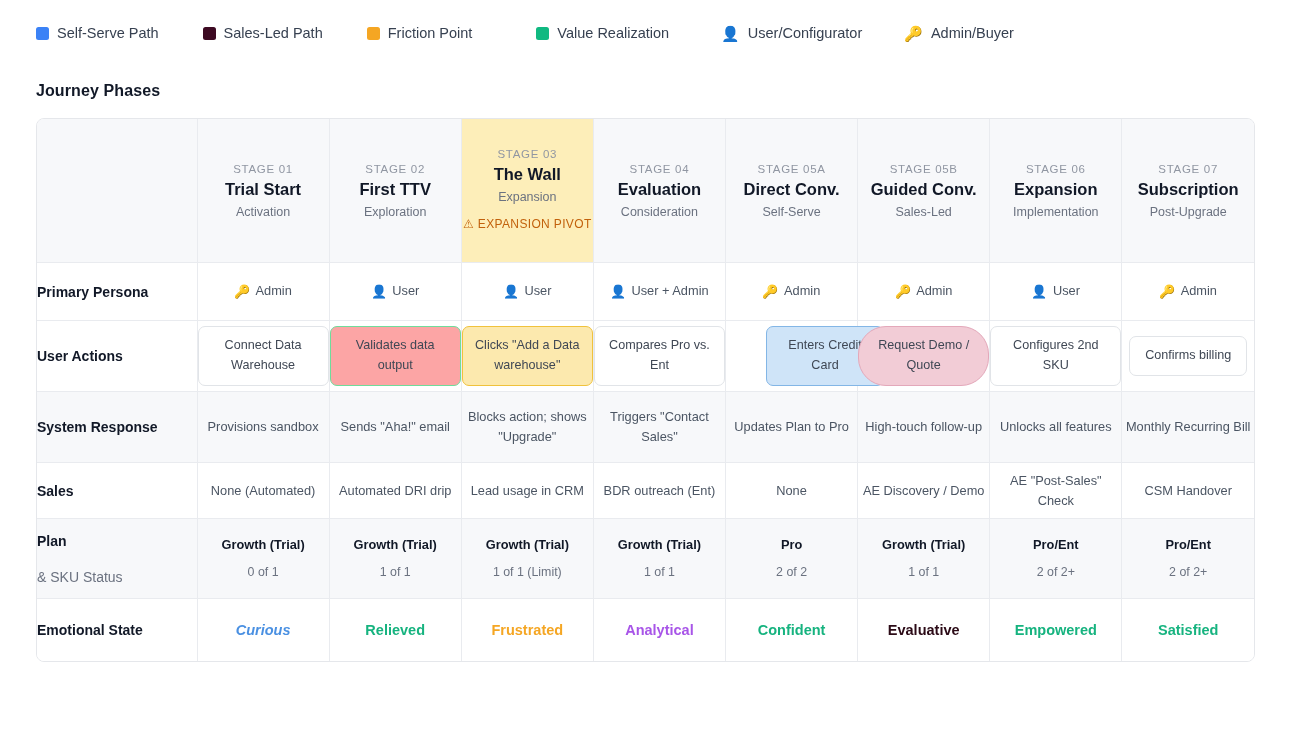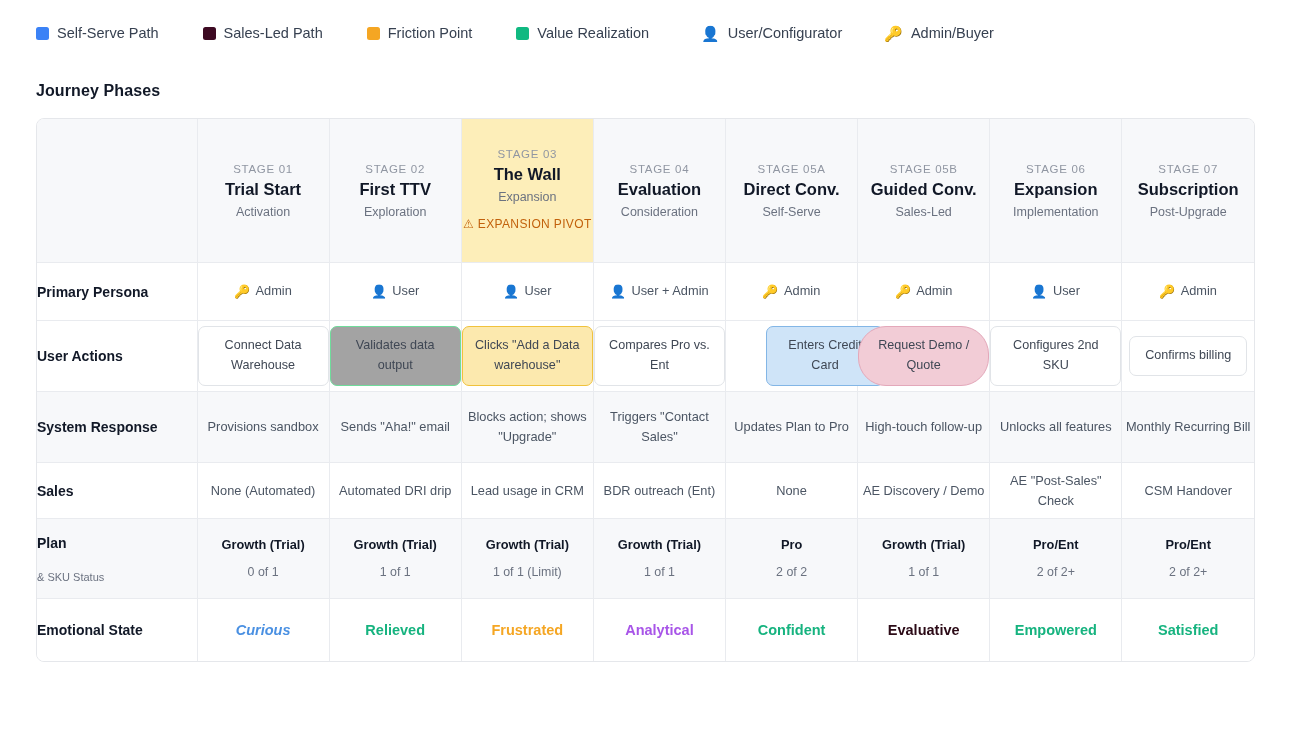--- a/index.html
+++ b/index.html
@@ -112,21 +112,21 @@
   
   td.rowlabel{
     padding:0 0 0 16px;
     font-size:14px;
     font-weight:bold;
     color:#111827;
     text-align:left;
   }
   .rowlabel-sub{
     display:block;
-    font-size:11px;
+    font-size:14px;
     font-weight:normal;
     color:#6b7280;
     margin-top:20px;
   }
 
   td.cell{
     text-align:center;
     font-size:12.8px;
     color:#4b5563;
     line-height:1.55;
@@ -163,21 +163,21 @@
     max-width:100%;
     padding:9px 10px;
     border-radius:7px;
     border:1px solid #e1e4e8;
     background:#ffffff;
     font-size:12.6px;
     color:#3f4754;
     line-height:1.55;
   }
   .chip.neutral{background:#ffffff;border-color:#e1e4e8;}
-  .chip.value  {background:#a3a3a3;border-color:#6fdc9b;}
+  .chip.value  {background:#fca5a5;border-color:#6fdc9b;}
   .chip.friction{background:#fce9ae;border-color:#f0c23c;}
   .chip.selfserve{background:#cfe4f8;border-color:#83b6e6;padding:9px 12px;margin-left:40px;}
   .chip.salesled{background:#f2ccd6;border-color:#e3a8ba;border-radius:28px;}
 
   .plan-name{
     font-size:12.8px;
     font-weight:bold;
     color:#111827;
     margin-bottom:8px;
   }
@@ -200,21 +200,21 @@
       <span>Self-Serve Path</span>
     </div>
     <div class="legend-item" style="margin-left: 44px;">
       <span class="legend-swatch" style="background: rgb(61, 10, 34);"></span>
       <span>Sales-Led Path</span>
     </div>
     <div class="legend-item" style="margin-left: 44px;">
       <span class="legend-swatch" style="background: rgb(245, 166, 35);"></span>
       <span>Friction Point</span>
     </div>
-    <div class="legend-item" style="margin-left: 44px;">
+    <div class="legend-item" style="margin-left: 64px;">
       <span class="legend-swatch" style="background: rgb(16, 185, 129);"></span>
       <span>Value Realization</span>
     </div>
     <div class="legend-item" style="margin-left: 52px;">
       <span class="legend-emoji">👤</span>
       <span>User/Configurator</span>
     </div>
     <div class="legend-item" style="margin-left: 42px;">
       <span class="legend-emoji">🔑</span>
       <span>Admin/Buyer</span>

